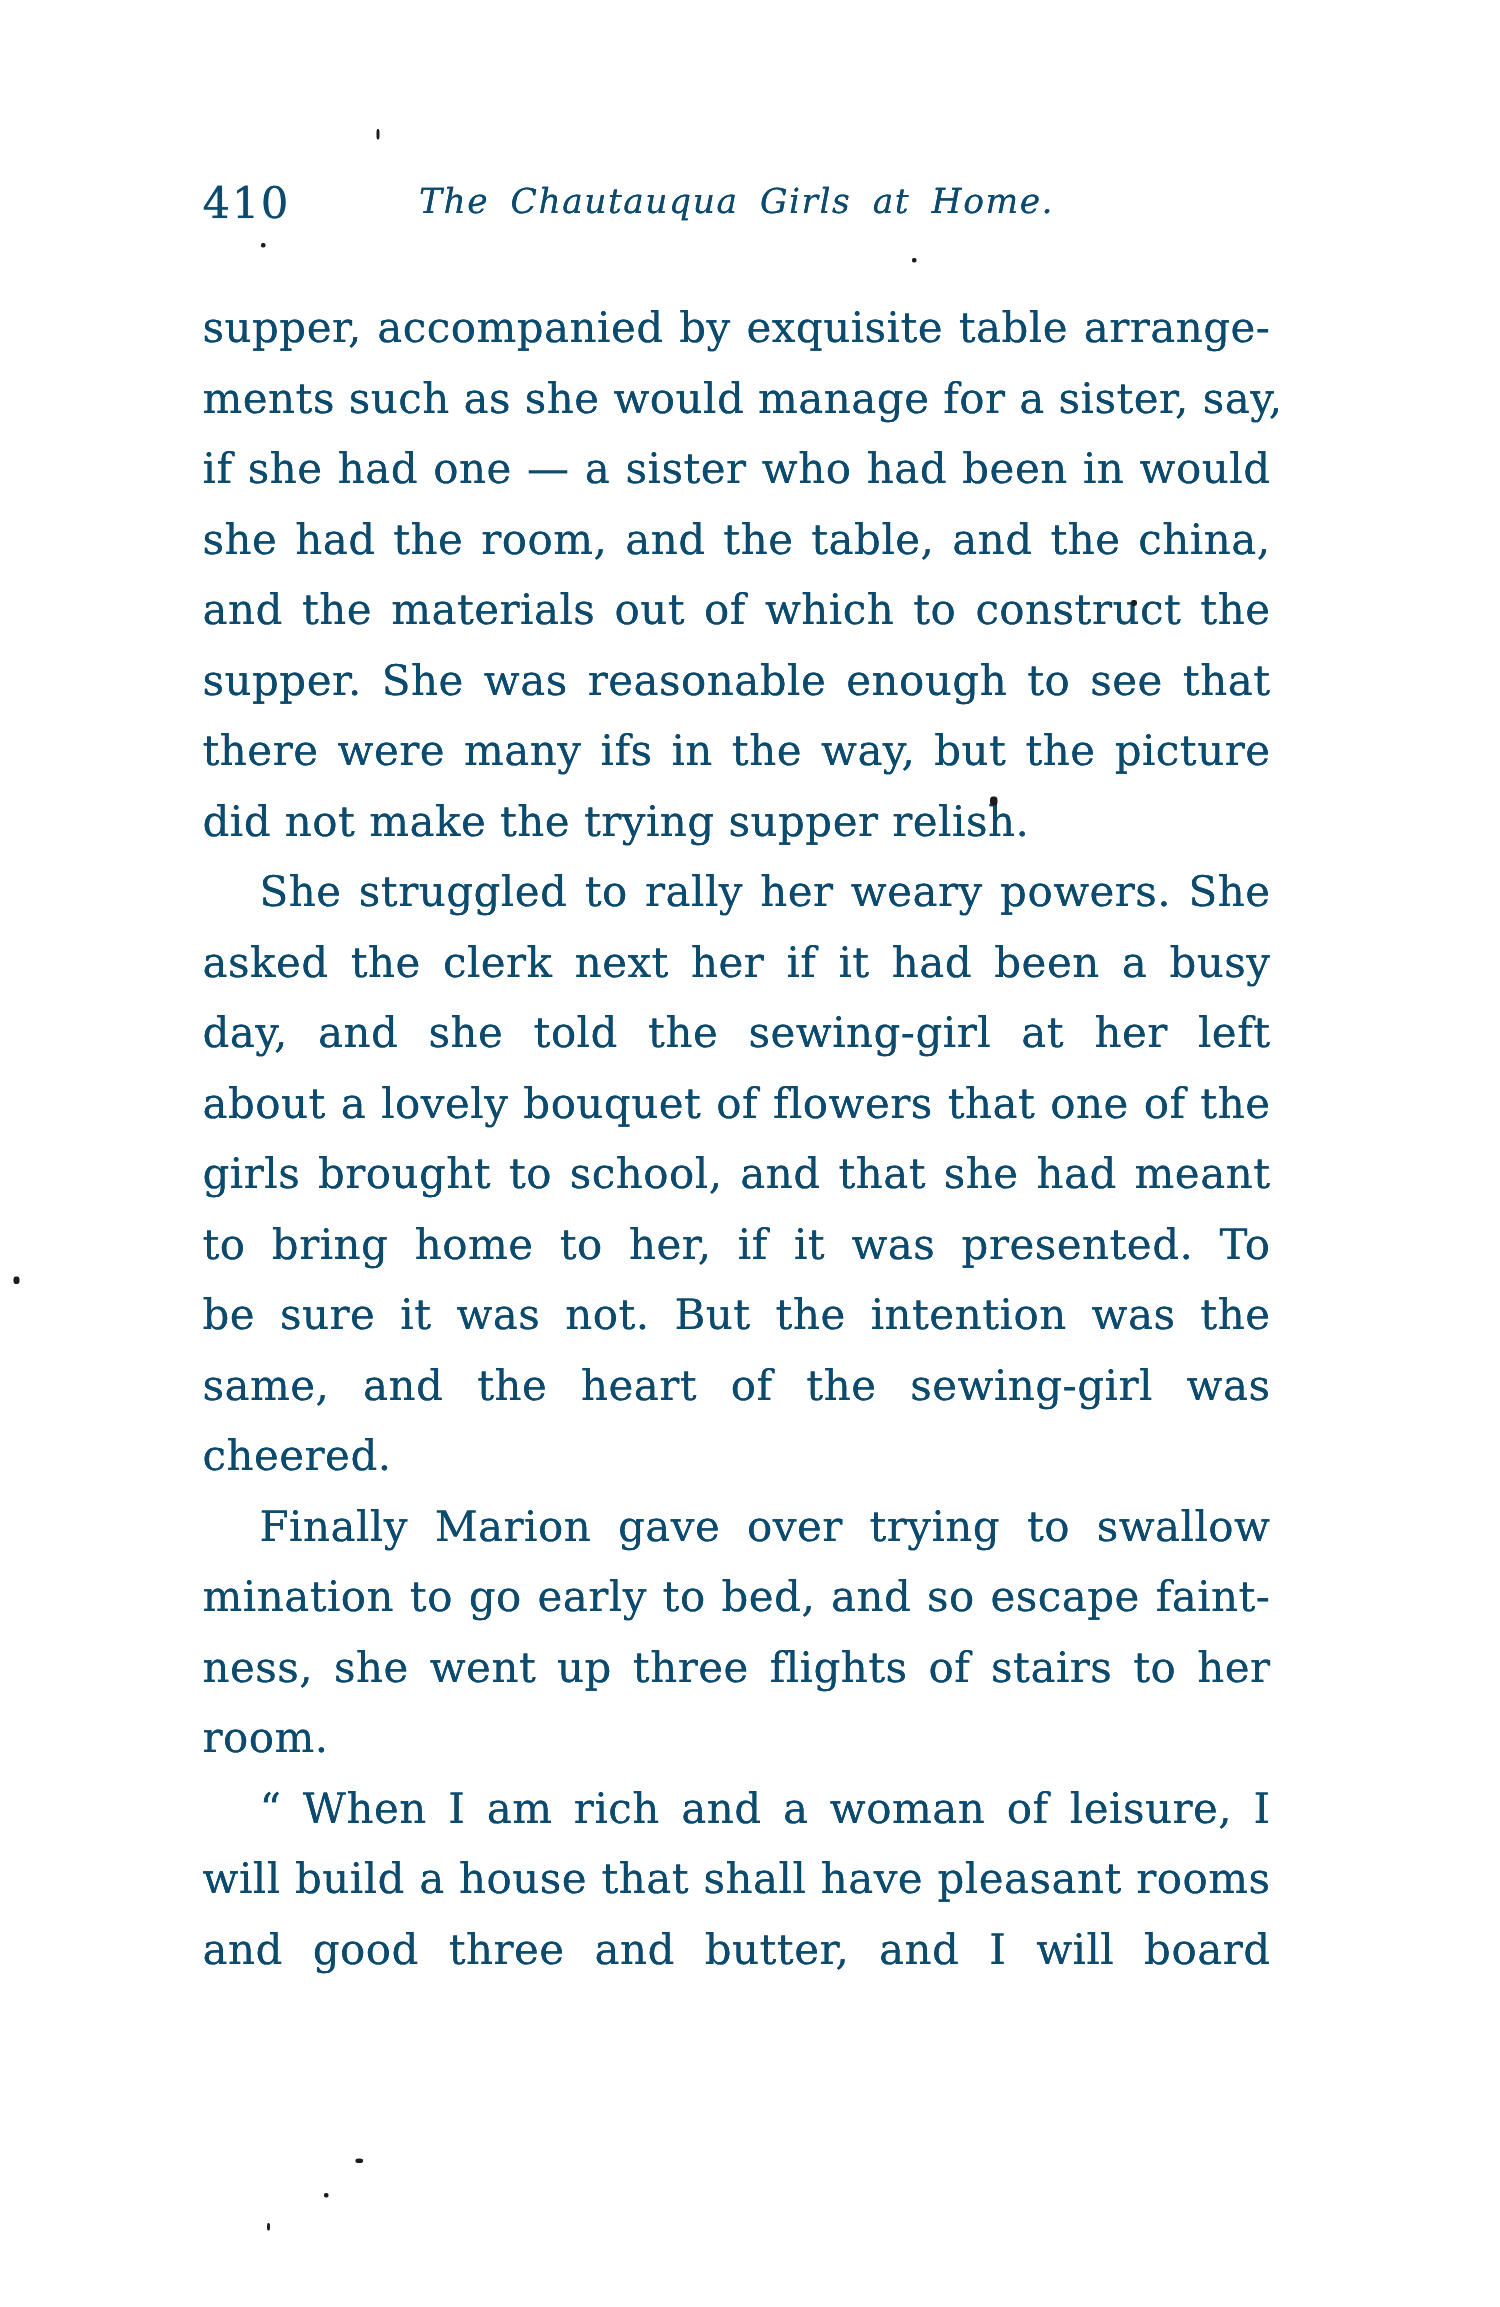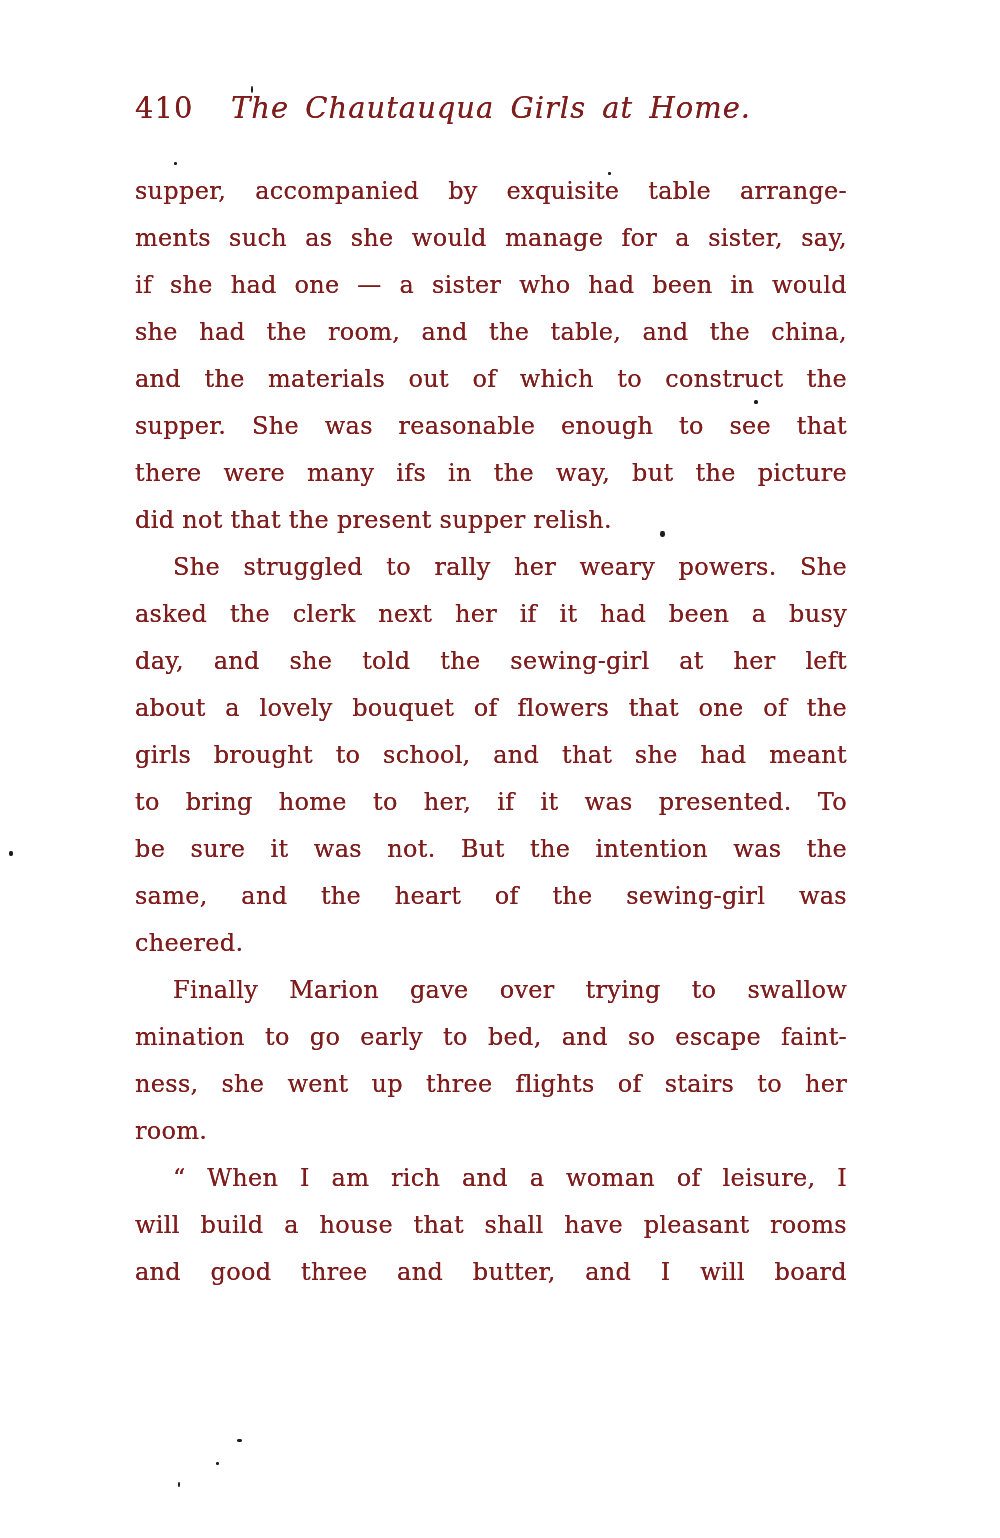--- a/index.html
+++ b/index.html
@@ -7,21 +7,21 @@
     padding: 0;
     background: #ffffff;
   }
   .scan {
     position: relative;
     width: 892px;
     height: 1538px;
     background: #ffffff;
     overflow: hidden;
     font-family: "DejaVu Serif", "Liberation Serif", serif;
-    color: #7f1d1d;
+    color: #0c4a6e;
   }
   .content {
     position: absolute;
     left: 135px;
     top: 85px;
     width: 712px;
   }
   .page-header {
     position: relative;
     height: 47px;
@@ -33,29 +33,30 @@
     left: 0;
     top: 0;
     font-size: 29px;
     letter-spacing: 1px;
     text-shadow: 0 0 0.5px currentColor;
   }
   .running-title {
     display: block;
     text-align: center;
     font-style: italic;
-    font-size: 29px;
+    font-size: 23px;
     letter-spacing: 1px;
     word-spacing: 6px;
     text-shadow: 0 0 0.4px currentColor;
+    margin-top: 27px;
   }
   .body-text .line {
     height: 47px;
     line-height: 47px;
-    font-size: 24px;
+    font-size: 28px;
     text-align: justify;
     text-align-last: justify;
     letter-spacing: 0.3px;
     text-shadow: 0 0 0.4px currentColor;
     white-space: nowrap;
   }
   .body-text .line.end {
     text-align: left;
     text-align-last: left;
   }
@@ -88,21 +89,21 @@
       <span class="running-title">The Chautauqua Girls at Home.</span>
     </header>
     <div class="body-text">
         <div class="line">supper, accompanied by exquisite table arrange-</div>
         <div class="line">ments such as she would manage for a sister, say,</div>
         <div class="line">if she had one — a sister who had been in would</div>
         <div class="line">she had the room, and the table, and the china,</div>
         <div class="line">and the materials out of which to construct the</div>
         <div class="line">supper. She was reasonable enough to see that</div>
         <div class="line">there were many ifs in the way, but the picture</div>
-        <div class="line end">did not that the present supper relish.</div>
+        <div class="line end">did not make the trying supper relish.</div>
         <div class="line indent">She struggled to rally her weary powers. She</div>
         <div class="line">asked the clerk next her if it had been a busy</div>
         <div class="line">day, and she told the sewing-girl at her left</div>
         <div class="line">about a lovely bouquet of flowers that one of the</div>
         <div class="line">girls brought to school, and that she had meant</div>
         <div class="line">to bring home to her, if it was presented. To</div>
         <div class="line">be sure it was not. But the intention was the</div>
         <div class="line">same, and the heart of the sewing-girl was</div>
         <div class="line end">cheered.</div>
         <div class="line indent">Finally Marion gave over trying to swallow</div>

